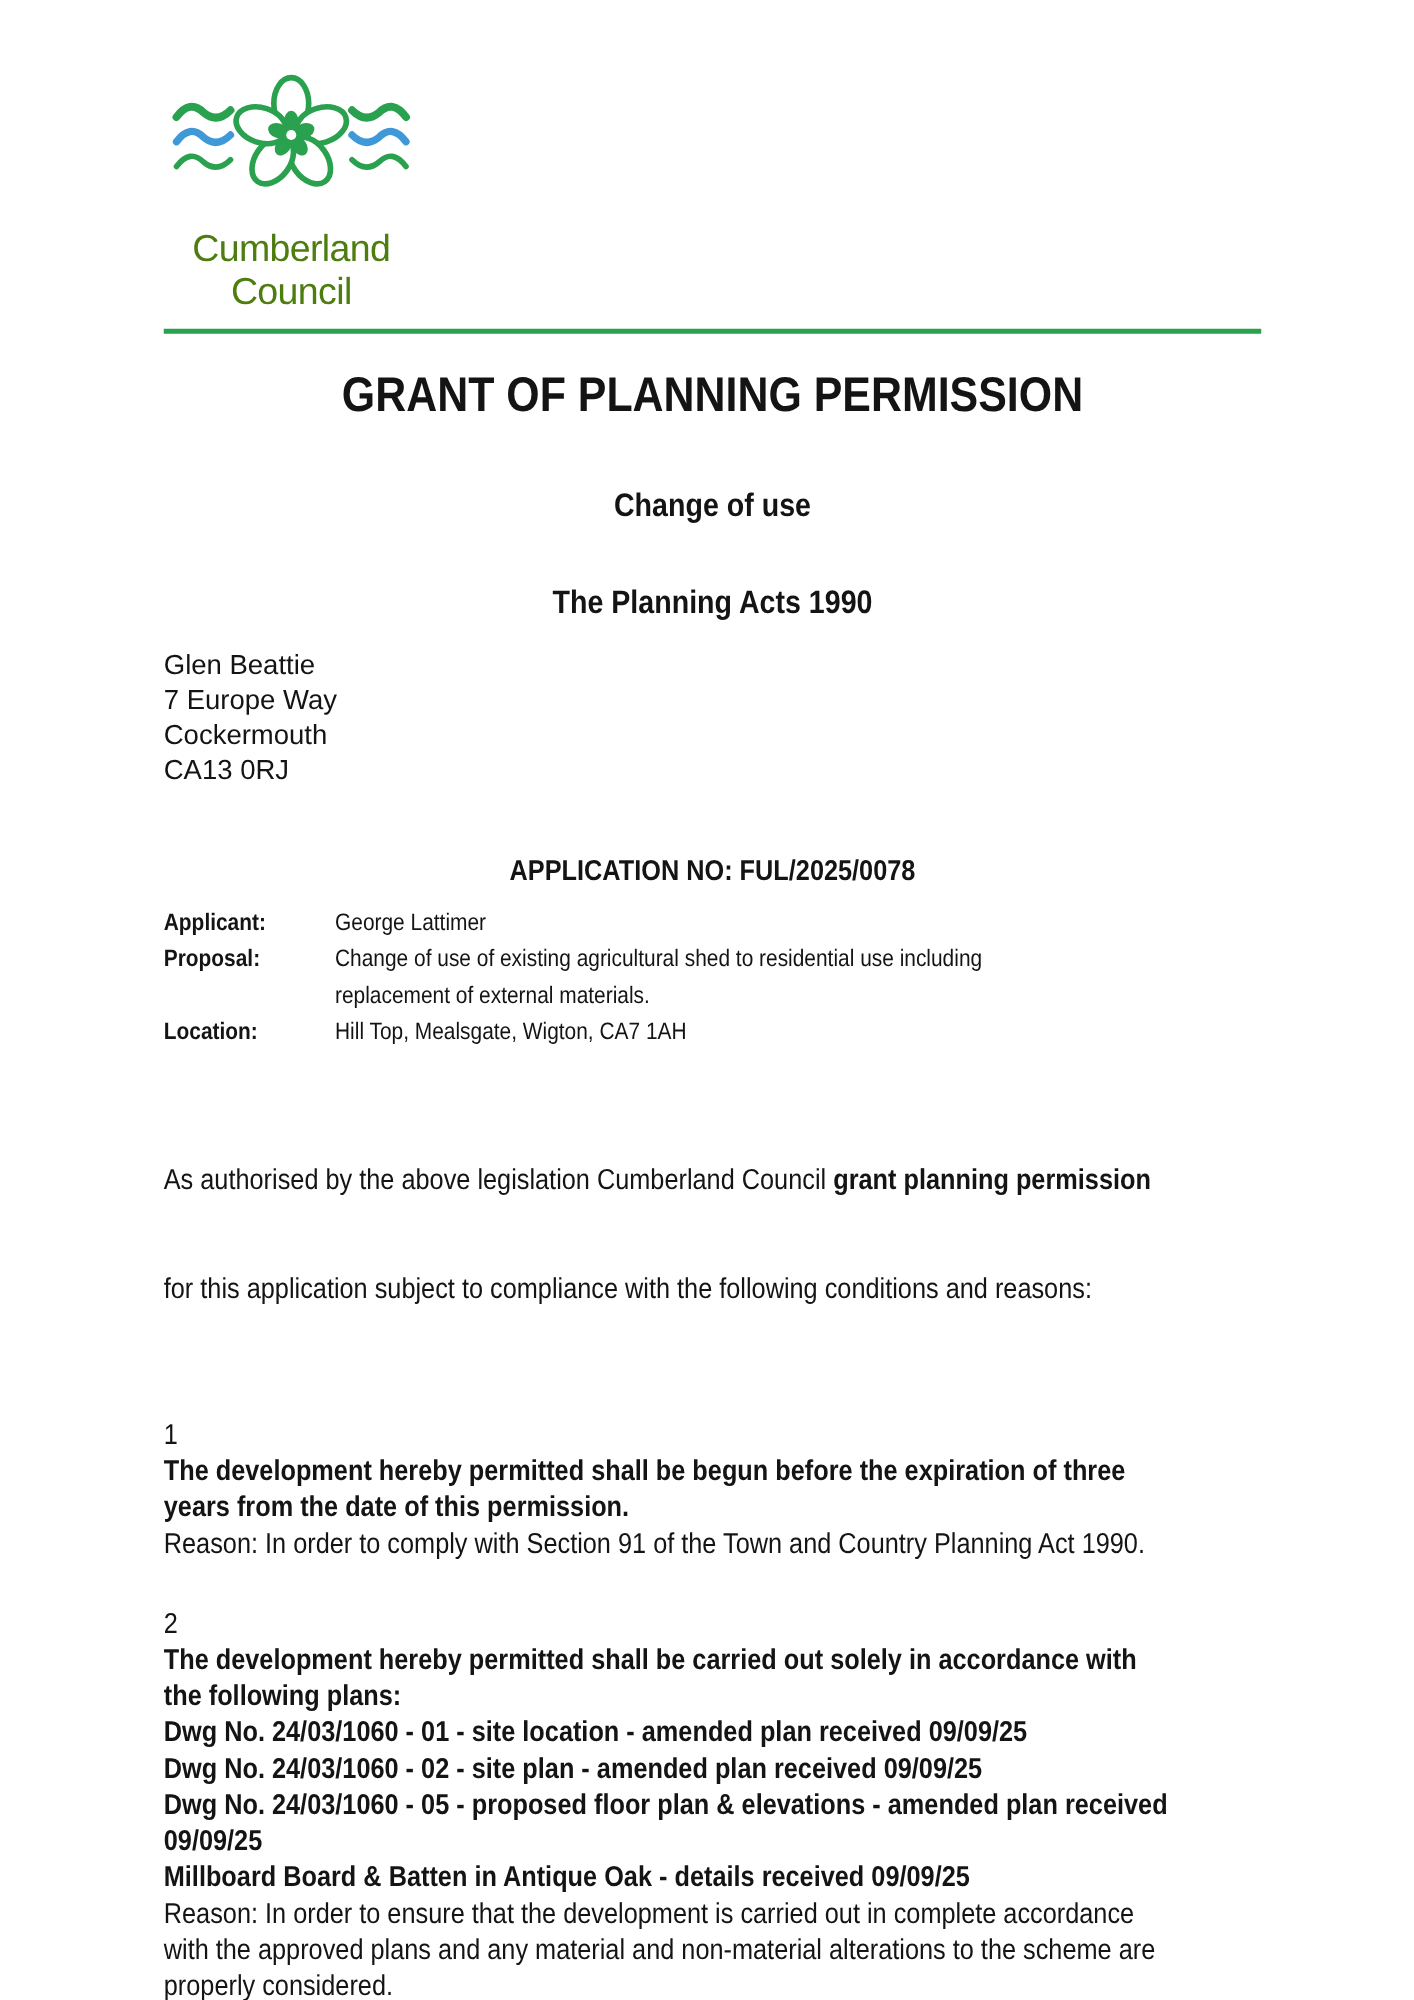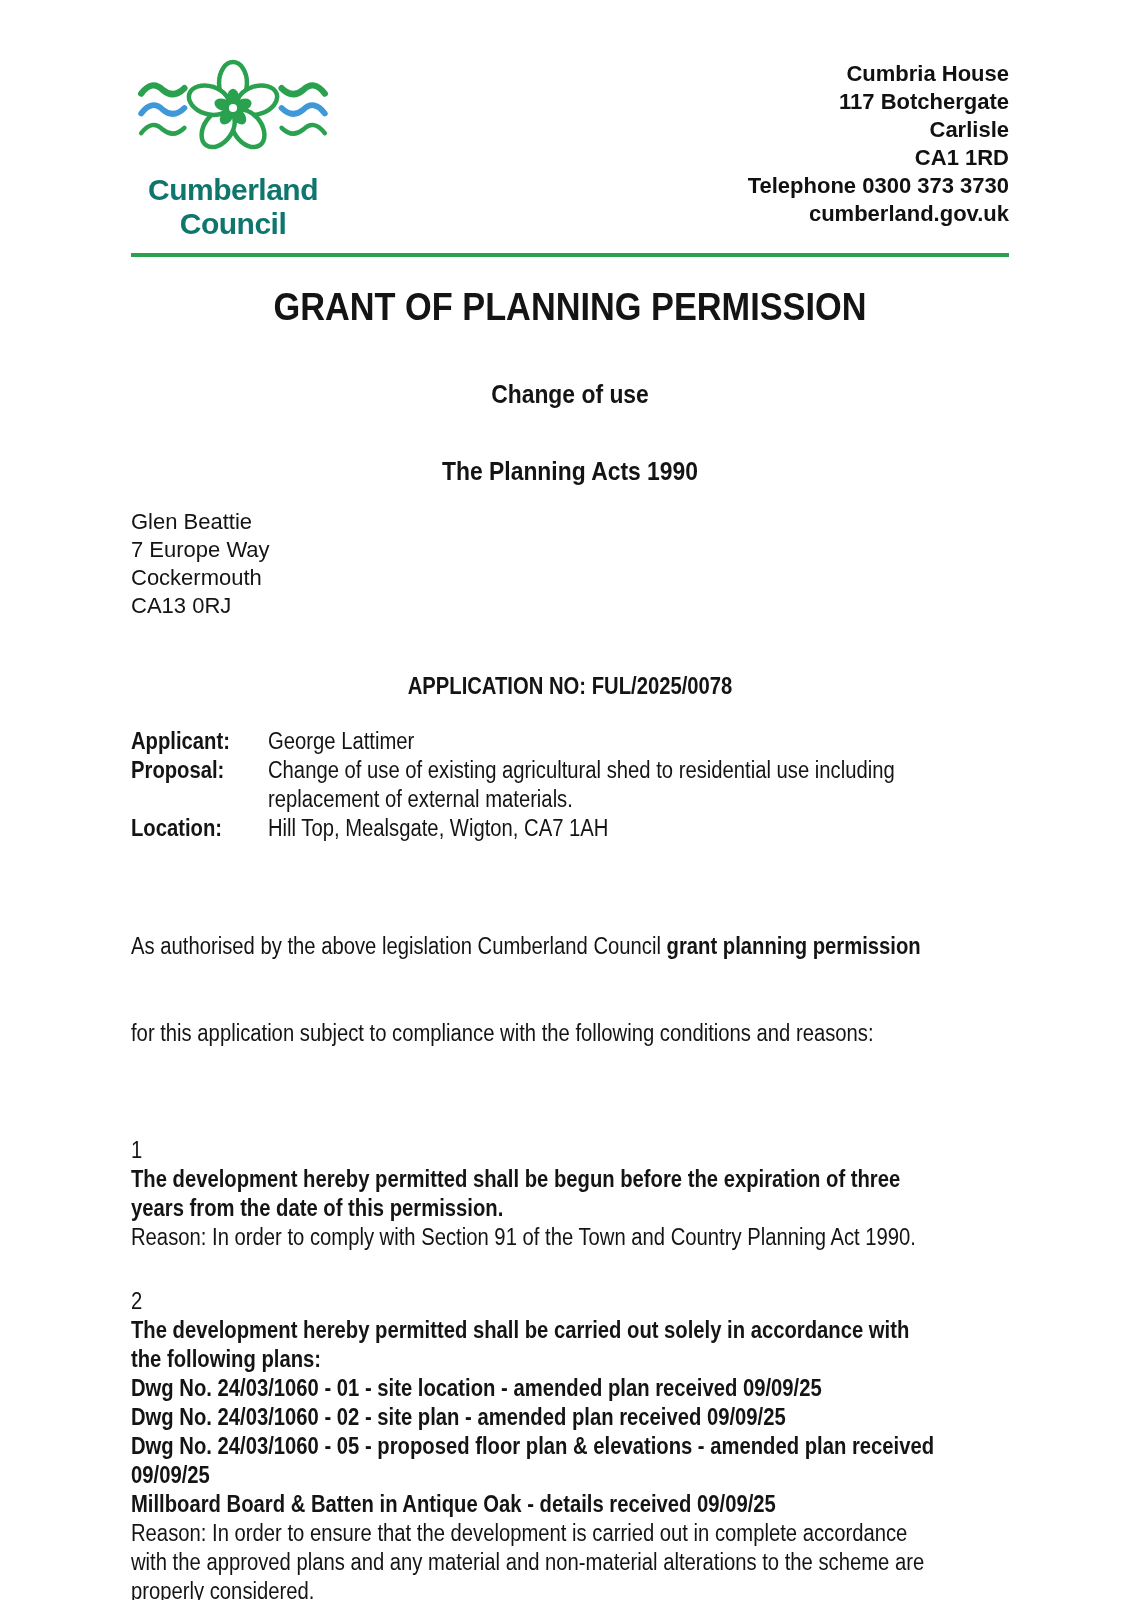--- a/index.html
+++ b/index.html
@@ -13,43 +13,43 @@
 
   
   .letterhead { display:flex; justify-content:space-between; align-items:flex-start; }
   .logo-col { width:204px; text-align:center; }
   .logo-svg { display:block; margin:0 auto; }
   .wave-green { stroke:var(--brand-green,#2aa14e); fill:none; stroke-linecap:round; }
   .wave-blue  { stroke:var(--wave-blue,#3f99d8);  fill:none; stroke-linecap:round; }
   .petal { fill:#ffffff; stroke:var(--brand-green,#2aa14e); stroke-width:5; }
   .rosette { fill:var(--brand-green,#2aa14e); }
   .logo-text {
-    font-weight:bold; font-size:30px; line-height:34px; letter-spacing:-0.5px;
-    color:#0f766e; white-space:pre-line; margin-top:9px;
+    font-weight:normal; font-size:30px; line-height:34px; letter-spacing:-0.5px;
+    color:#4d7c0f; white-space:pre-line; margin-top:19px;
   }
   .council-addr {
     text-align:right; font-weight:bold; font-size:22px; line-height:28px;
     white-space:pre-line; padding-top:8px; color:#111;
   }
   .rule { height:4px; background:var(--brand-green,#2aa14e); margin-top:12px; }
 
   
   .narrow  { transform:scaleX(0.88); transform-origin:left top; white-space:pre; }
   .narrowc { transform:scaleX(0.88); transform-origin:center top; text-align:center; font-weight:bold; }
 
   
   .doc-title { font-size:39px; line-height:46px; margin-top:27px; }
   .doc-subtitle { font-size:26px; line-height:31px; margin-top:49px; }
   .doc-acts { font-size:26px; line-height:31px; margin-top:46px; }
 
   
   .recipient { font-size:22px; line-height:28px; white-space:pre-line; margin-top:21px; }
   .app-no { font-size:23px; line-height:29px; margin-top:52px; }
 
-  .details { margin-top:26px; display:grid; grid-template-columns:137px 1fr; font-size:23px; line-height:29px; }
+  .details { margin-top:13px; display:grid; grid-template-columns:137px 1fr; font-size:19px; line-height:29px; }
   .dlabel { font-weight:bold; }
 
   .para { margin-top:31px; font-size:23px; line-height:29px; }
 
   .cond { font-size:23px; line-height:29px; }
   .cond-1 { margin-top:30px; }
   .cond-2 { margin-top:35px; }
   .ctext { font-weight:bold; }
 </style>
 </head>
@@ -89,26 +89,20 @@
             <ellipse class="rosette" cx="110" cy="50" rx="6.5" ry="9.5" transform="rotate(288 110 62)"></ellipse>
             <circle class="rosette" cx="110" cy="62" r="7.5"></circle>
             <circle cx="110" cy="62" r="4.5" fill="#ffffff"></circle>
           </g>
         </g>
       </svg>
       <div class="logo-text">Cumberland
 Council</div>
     </div>
 
-    <div class="council-addr">Cumbria House
-117 Botchergate
-Carlisle
-CA1 1RD
-Telephone 0300 373 3730
-cumberland.gov.uk</div>
   </header>
 
   <div class="rule"></div>
 
   <div class="doc-title narrowc">GRANT OF PLANNING PERMISSION</div>
   <div class="doc-subtitle narrowc">Change of use</div>
   <div class="doc-acts narrowc">The Planning Acts 1990</div>
 
   <div class="recipient">Glen Beattie
 7 Europe Way

